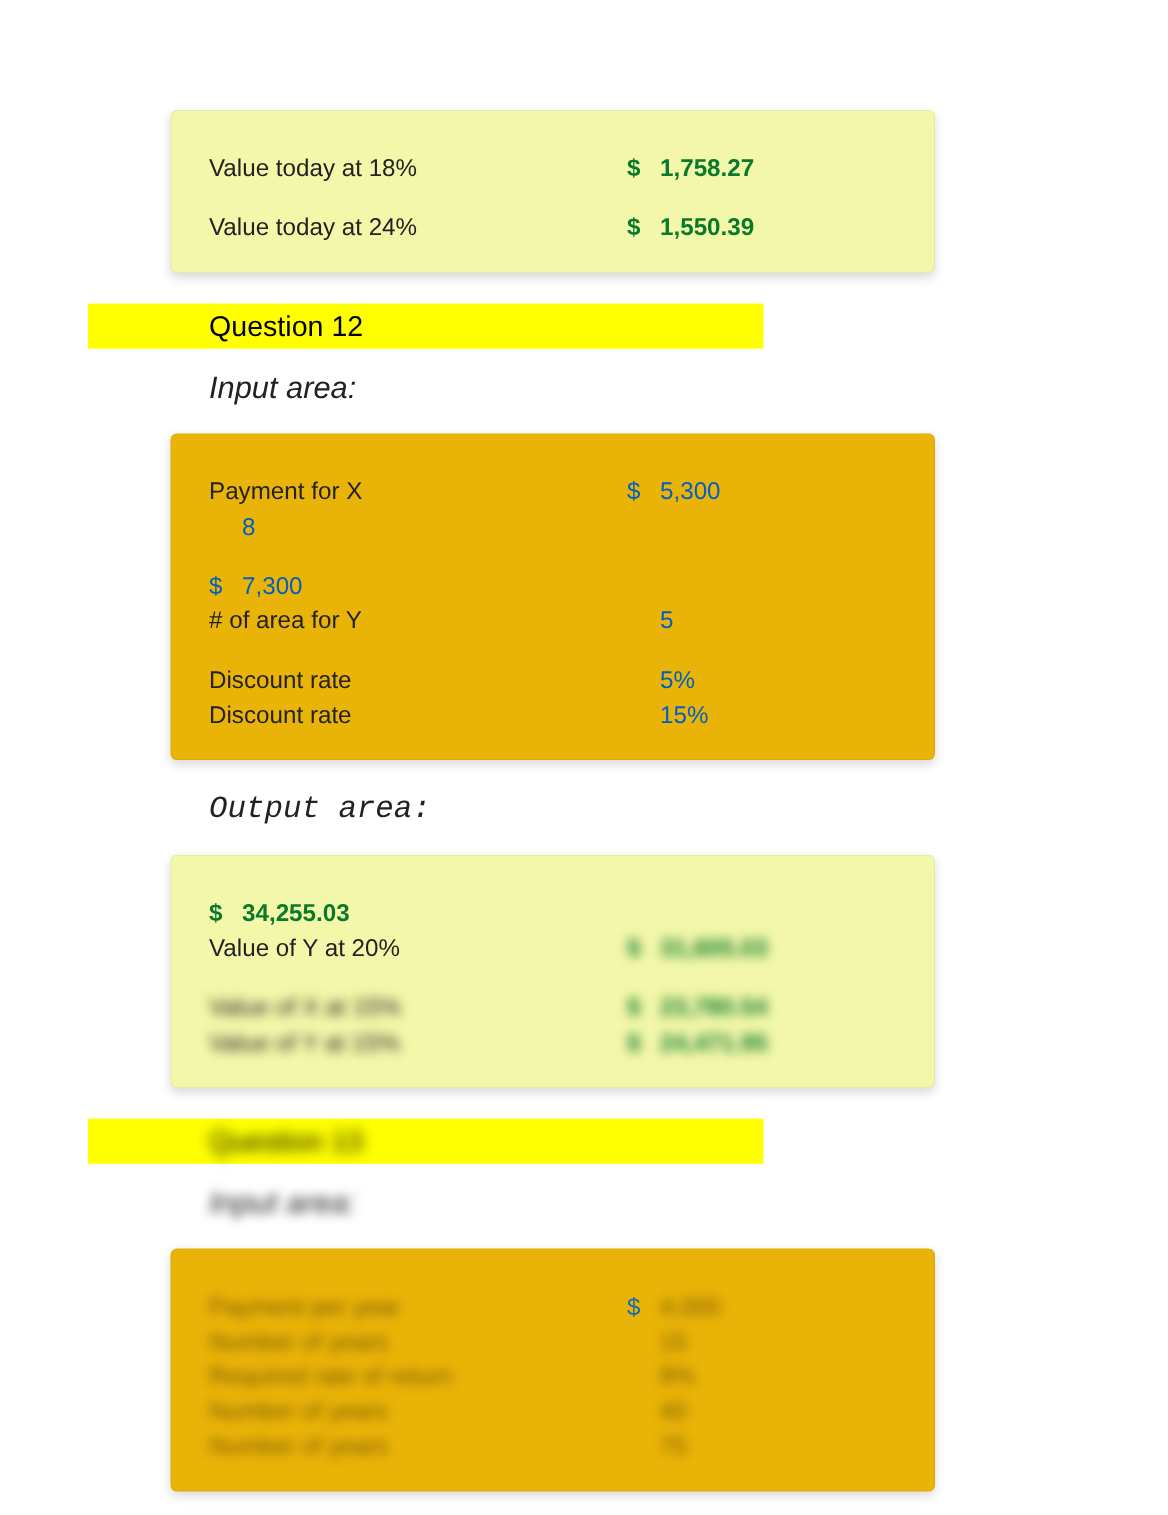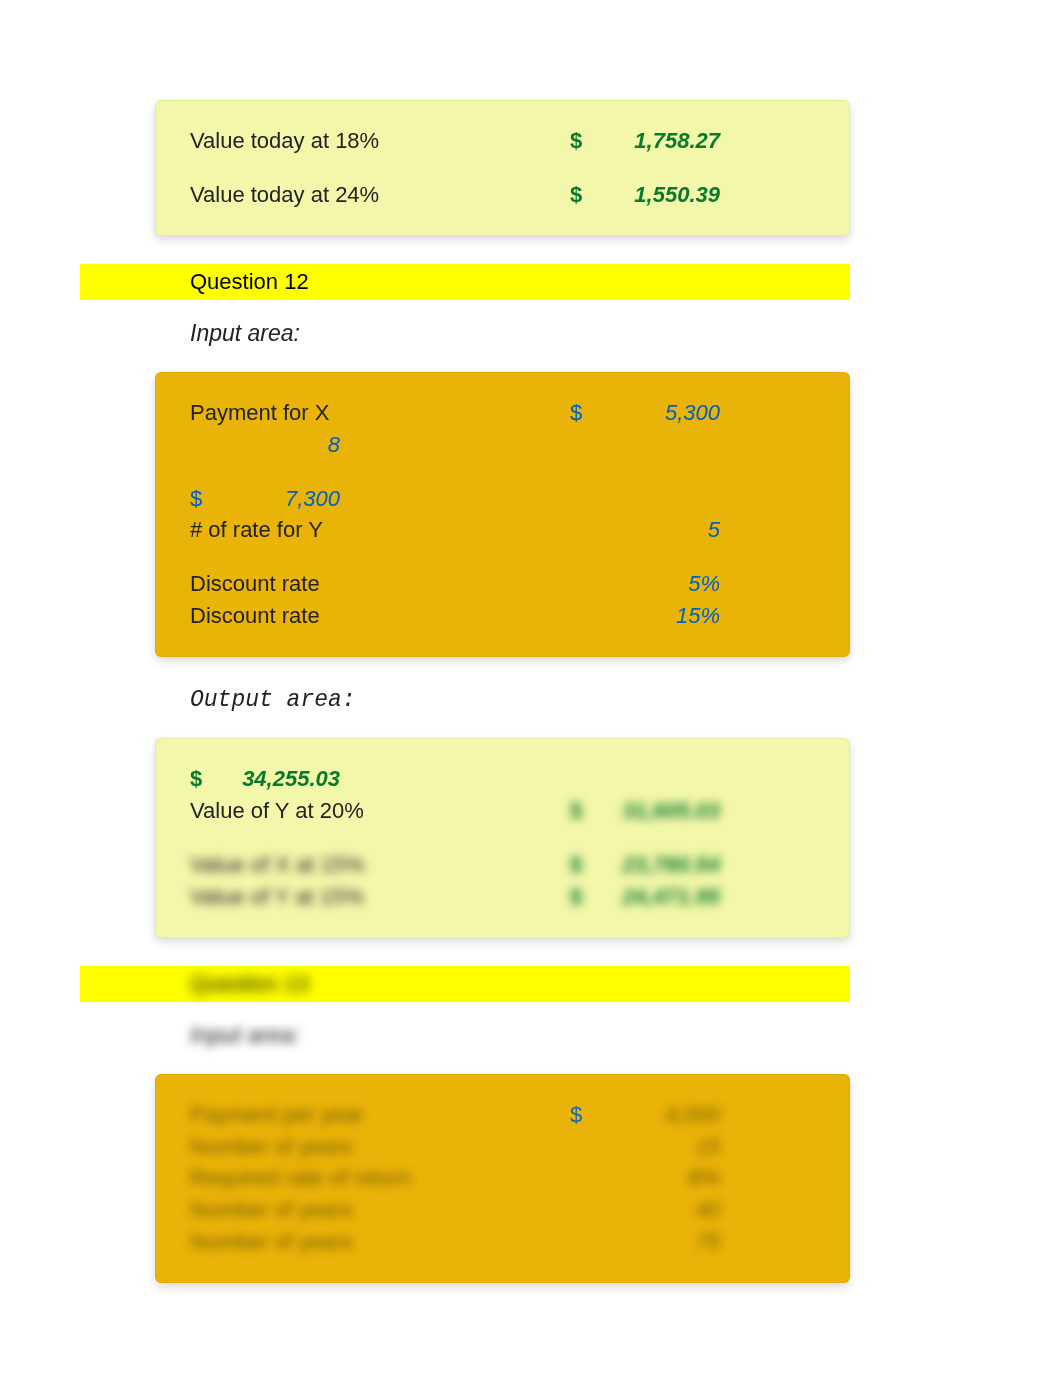--- a/index.html
+++ b/index.html
@@ -8,62 +8,61 @@
       background: #ffffff;
       width: 1062px;
       padding: 100px 0 60px 0;
       font-size: 22px;
       color: #222;
     }
     .panel {
       margin-left: 155px;
       width: 695px;
       border-radius: 6px;
-      padding: 25px 30px 25px 35px;
+      padding: 37px 30px 25px 35px;
       box-shadow: 0 4px 10px rgba(0,0,0,0.15), inset 0 0 0 1px rgba(0,0,0,0.05);
     }
     .panel-light {
       background: #f3f7a9;
     }
     .panel-peach {
       background: #eab308;
     }
     .question-bar {
       background: #ffff00;
       margin-left: 80px;
-      width: 770px;
+      width: 614px;
       padding: 5px 0 5px 110px;
-      font-size: 22px;
+      font-size: 26px;
       color: #000;
       margin-top: 28px;
       margin-bottom: 20px;
     }
     .italic-label {
       font-style: italic;
       margin-left: 190px;
-      font-size: 23px;
+      font-size: 28px;
       color: #222;
       margin-bottom: 25px;
     }
     .row {
       display: flex;
       align-items: baseline;
       line-height: 1.45;
     }
     .row .label {
       flex: 0 0 380px;
     }
     .row .currency {
       flex: 0 0 30px;
       text-align: left;
     }
     .row .value {
       flex: 0 0 120px;
-      text-align: right;
-      font-style: italic;
+      text-align: left;
     }
     .input-val { color: #0060c0; }
     .output-val { color: #0a7a2a; font-weight: bold; }
     .spacer { height: 22px; }
     
     .blurred .row .label,
     .blurred .row .value,
     .blurred-heading,
     .blurred-italic {
       filter: blur(5px);
@@ -126,21 +125,21 @@
   <div class="row">
     <span class="currency input-val"></span>
     <span class="value input-val">8</span>
   </div>
   <div class="spacer"></div>
   <div class="row">
     <span class="currency input-val">$</span>
     <span class="value input-val">7,300</span>
   </div>
   <div class="row">
-    <span class="label"># of rate for Y</span>
+    <span class="label"># of area for Y</span>
     <span class="currency input-val"></span>
     <span class="value input-val">5</span>
   </div>
   <div class="spacer"></div>
   <div class="row">
     <span class="label">Discount rate</span>
     <span class="currency input-val"></span>
     <span class="value input-val">5%</span>
   </div>
   <div class="row">

